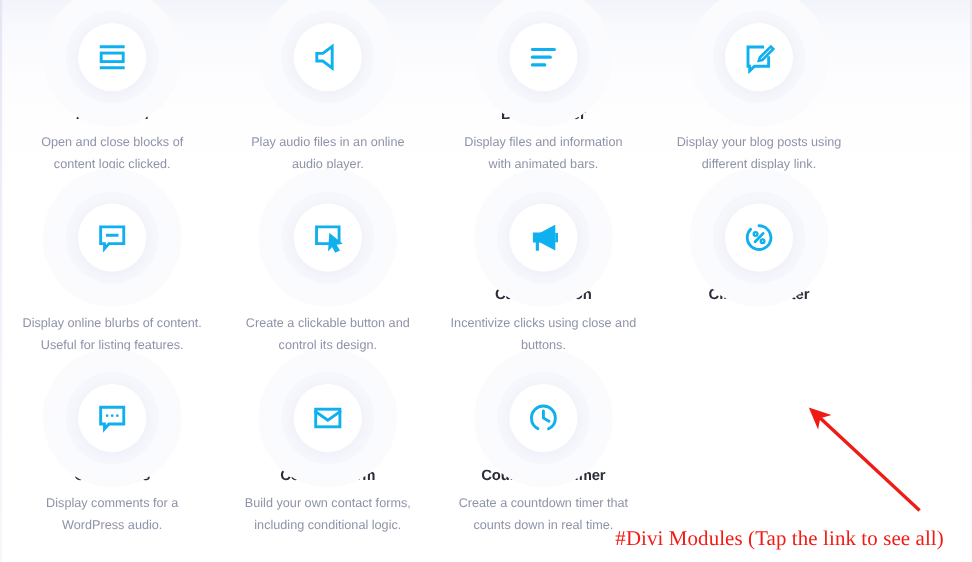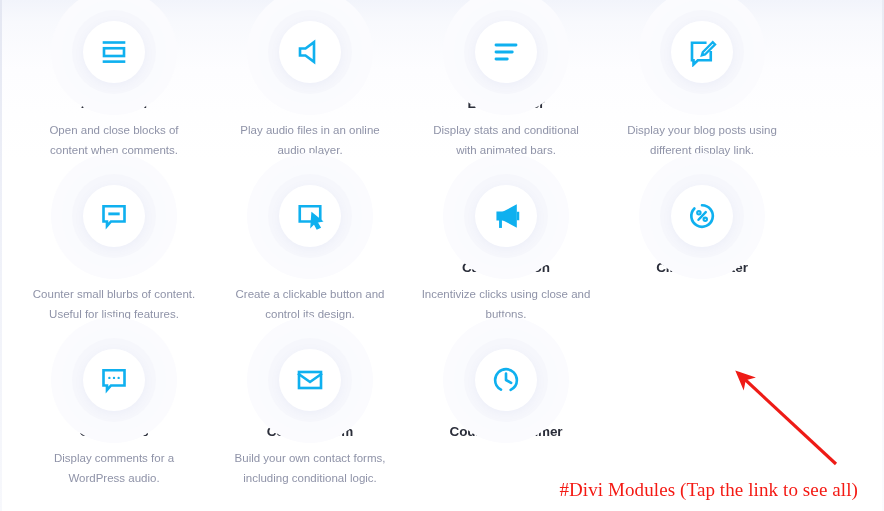--- a/index.html
+++ b/index.html
@@ -40,21 +40,21 @@
     z-index: 5;
   }
 
   .grid {
     position: absolute;
     left: 0; top: 0;
     width: 760px;
     display: grid;
     grid-template-columns: repeat(4, 1fr);
     grid-auto-rows: 164px;
-    padding: 10px 0 0 16px;
+    padding: 10px 0 0 4px;
   }
 
   .module {
     position: relative;
     display: flex;
     flex-direction: column;
     align-items: center;
     padding-top: 11px;
   }
 
@@ -149,21 +149,21 @@
     <svg width="30" height="30" viewBox="0 0 24 24" fill="none" stroke="#0fb0ef" stroke-width="2.1" stroke-linecap="square">
       <line x1="4" y1="4.4" x2="20" y2="4.4"></line>
       <rect x="4" y="9" width="16" height="6.2" stroke-width="2.1"></rect>
       <line x1="4" y1="19.7" x2="20" y2="19.7"></line>
     </svg>
       </span>
     </div>
     <div class="m-title">Accordion</div>
     <div class="m-desc">
       <span>Open and close blocks of</span><br>
-      <span>content when comments.</span>
+      <span>content logic clicked.</span>
     </div>
       </div>
       <div class="module">
     <div class="icon-wrap">
       <span class="ring r1"></span>
       <span class="ring r2"></span>
       <span class="ring r3"></span>
       <span class="bubble">
 
     <svg width="30" height="30" viewBox="0 0 24 24" fill="none" stroke="#0fb0ef" stroke-width="2.1" stroke-linejoin="miter" stroke-linecap="square">
@@ -186,21 +186,21 @@
 
     <svg width="30" height="30" viewBox="0 0 24 24" fill="none" stroke="#0fb0ef" stroke-width="2.3" stroke-linecap="round">
       <line x1="4" y1="6.4" x2="20" y2="6.4"></line>
       <line x1="4" y1="12" x2="17" y2="12"></line>
       <line x1="4" y1="17.6" x2="13" y2="17.6"></line>
     </svg>
       </span>
     </div>
     <div class="m-title">Bar Counter</div>
     <div class="m-desc">
-      <span>Display stats and conditional</span><br>
+      <span>Display files and information</span><br>
       <span>with animated bars.</span>
     </div>
       </div>
       <div class="module">
     <div class="icon-wrap">
       <span class="ring r1"></span>
       <span class="ring r2"></span>
       <span class="ring r3"></span>
       <span class="bubble">
 
@@ -224,21 +224,21 @@
       <span class="bubble">
 
     <svg width="30" height="30" viewBox="0 0 24 24" fill="none" stroke="#0fb0ef" stroke-width="2.1" stroke-linejoin="miter" stroke-linecap="square">
       <path d="M3.6 4.2 L20.4 4.2 L20.4 16.4 L9.6 16.4 L6.4 20 L6.4 16.4 L3.6 16.4 Z"></path>
       <line x1="8.6" y1="10.3" x2="15.4" y2="10.3" stroke-width="2.3"></line>
     </svg>
       </span>
     </div>
     <div class="m-title">Blurb</div>
     <div class="m-desc">
-      <span>Counter small blurbs of content.</span><br>
+      <span>Display online blurbs of content.</span><br>
       <span>Useful for listing features.</span>
     </div>
       </div>
       <div class="module">
     <div class="icon-wrap">
       <span class="ring r1"></span>
       <span class="ring r2"></span>
       <span class="ring r3"></span>
       <span class="bubble">
 
@@ -339,20 +339,24 @@
       <span class="ring r3"></span>
       <span class="bubble">
 
     <svg width="30" height="30" viewBox="0 0 24 24" fill="none" stroke="#0fb0ef" stroke-width="2.1" stroke-linecap="round">
       <path d="M12 3.3 A8.7 8.7 0 1 0 12 20.7 A8.7 8.7 0 0 0 12 3.3" stroke-dasharray="46 8" stroke-dashoffset="23"></path>
       <polyline points="12,6.8 12,12 16.1,14.3" stroke-width="2.1" stroke-linejoin="round"></polyline>
     </svg>
       </span>
     </div>
     <div class="m-title">Countdown Timer</div>
+    <div class="m-desc">
+      <span>Create a countdown timer that</span><br>
+      <span>counts down in real time.</span>
+    </div>
       </div>
     </div>
 
   <svg id="annotation-arrow" viewBox="0 0 130 115" xmlns="http://www.w3.org/2000/svg">
     <defs>
       <marker id="ah" markerWidth="7" markerHeight="7" refX="5.4" refY="3.5" orient="auto" markerUnits="strokeWidth">
         <path d="M6.6,3.5 L0.2,6.4 L2.0,3.5 L0.2,0.6 Z" fill="#ee1b16"></path>
       </marker>
     </defs>
     <line x1="116" y1="104" x2="18" y2="13" stroke="#ee1b16" stroke-width="3.1" marker-end="url(#ah)"></line>

